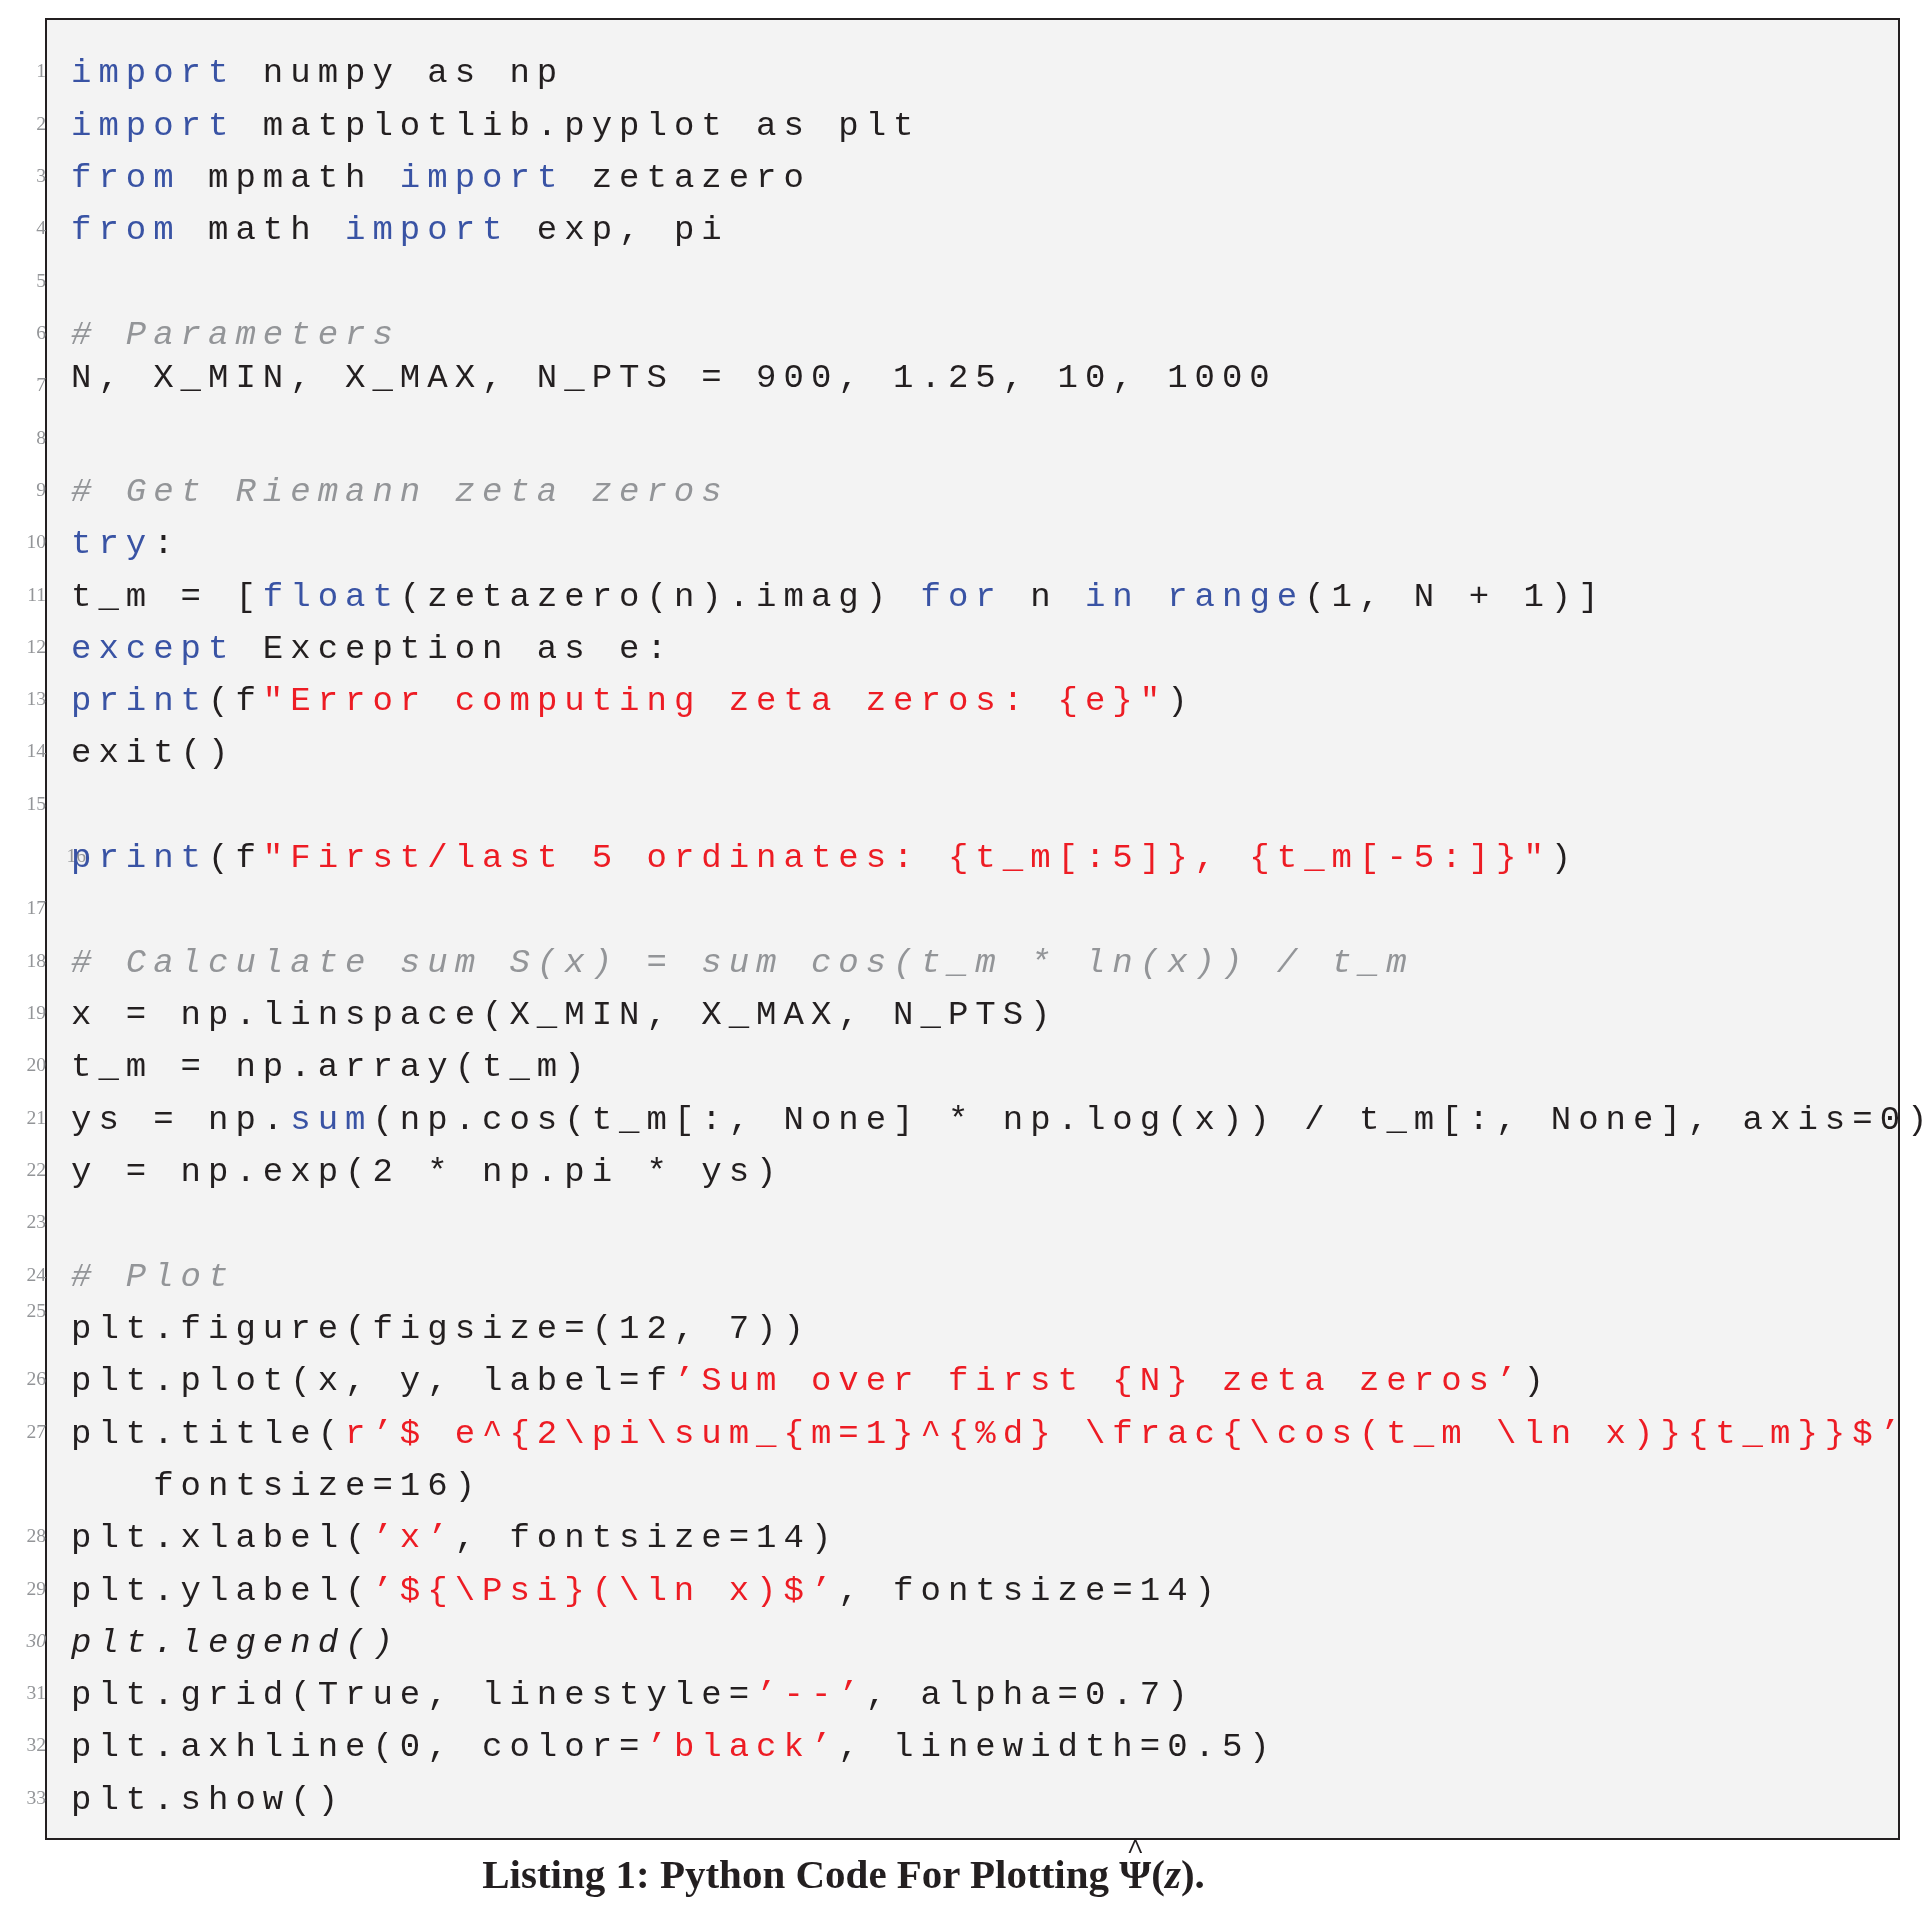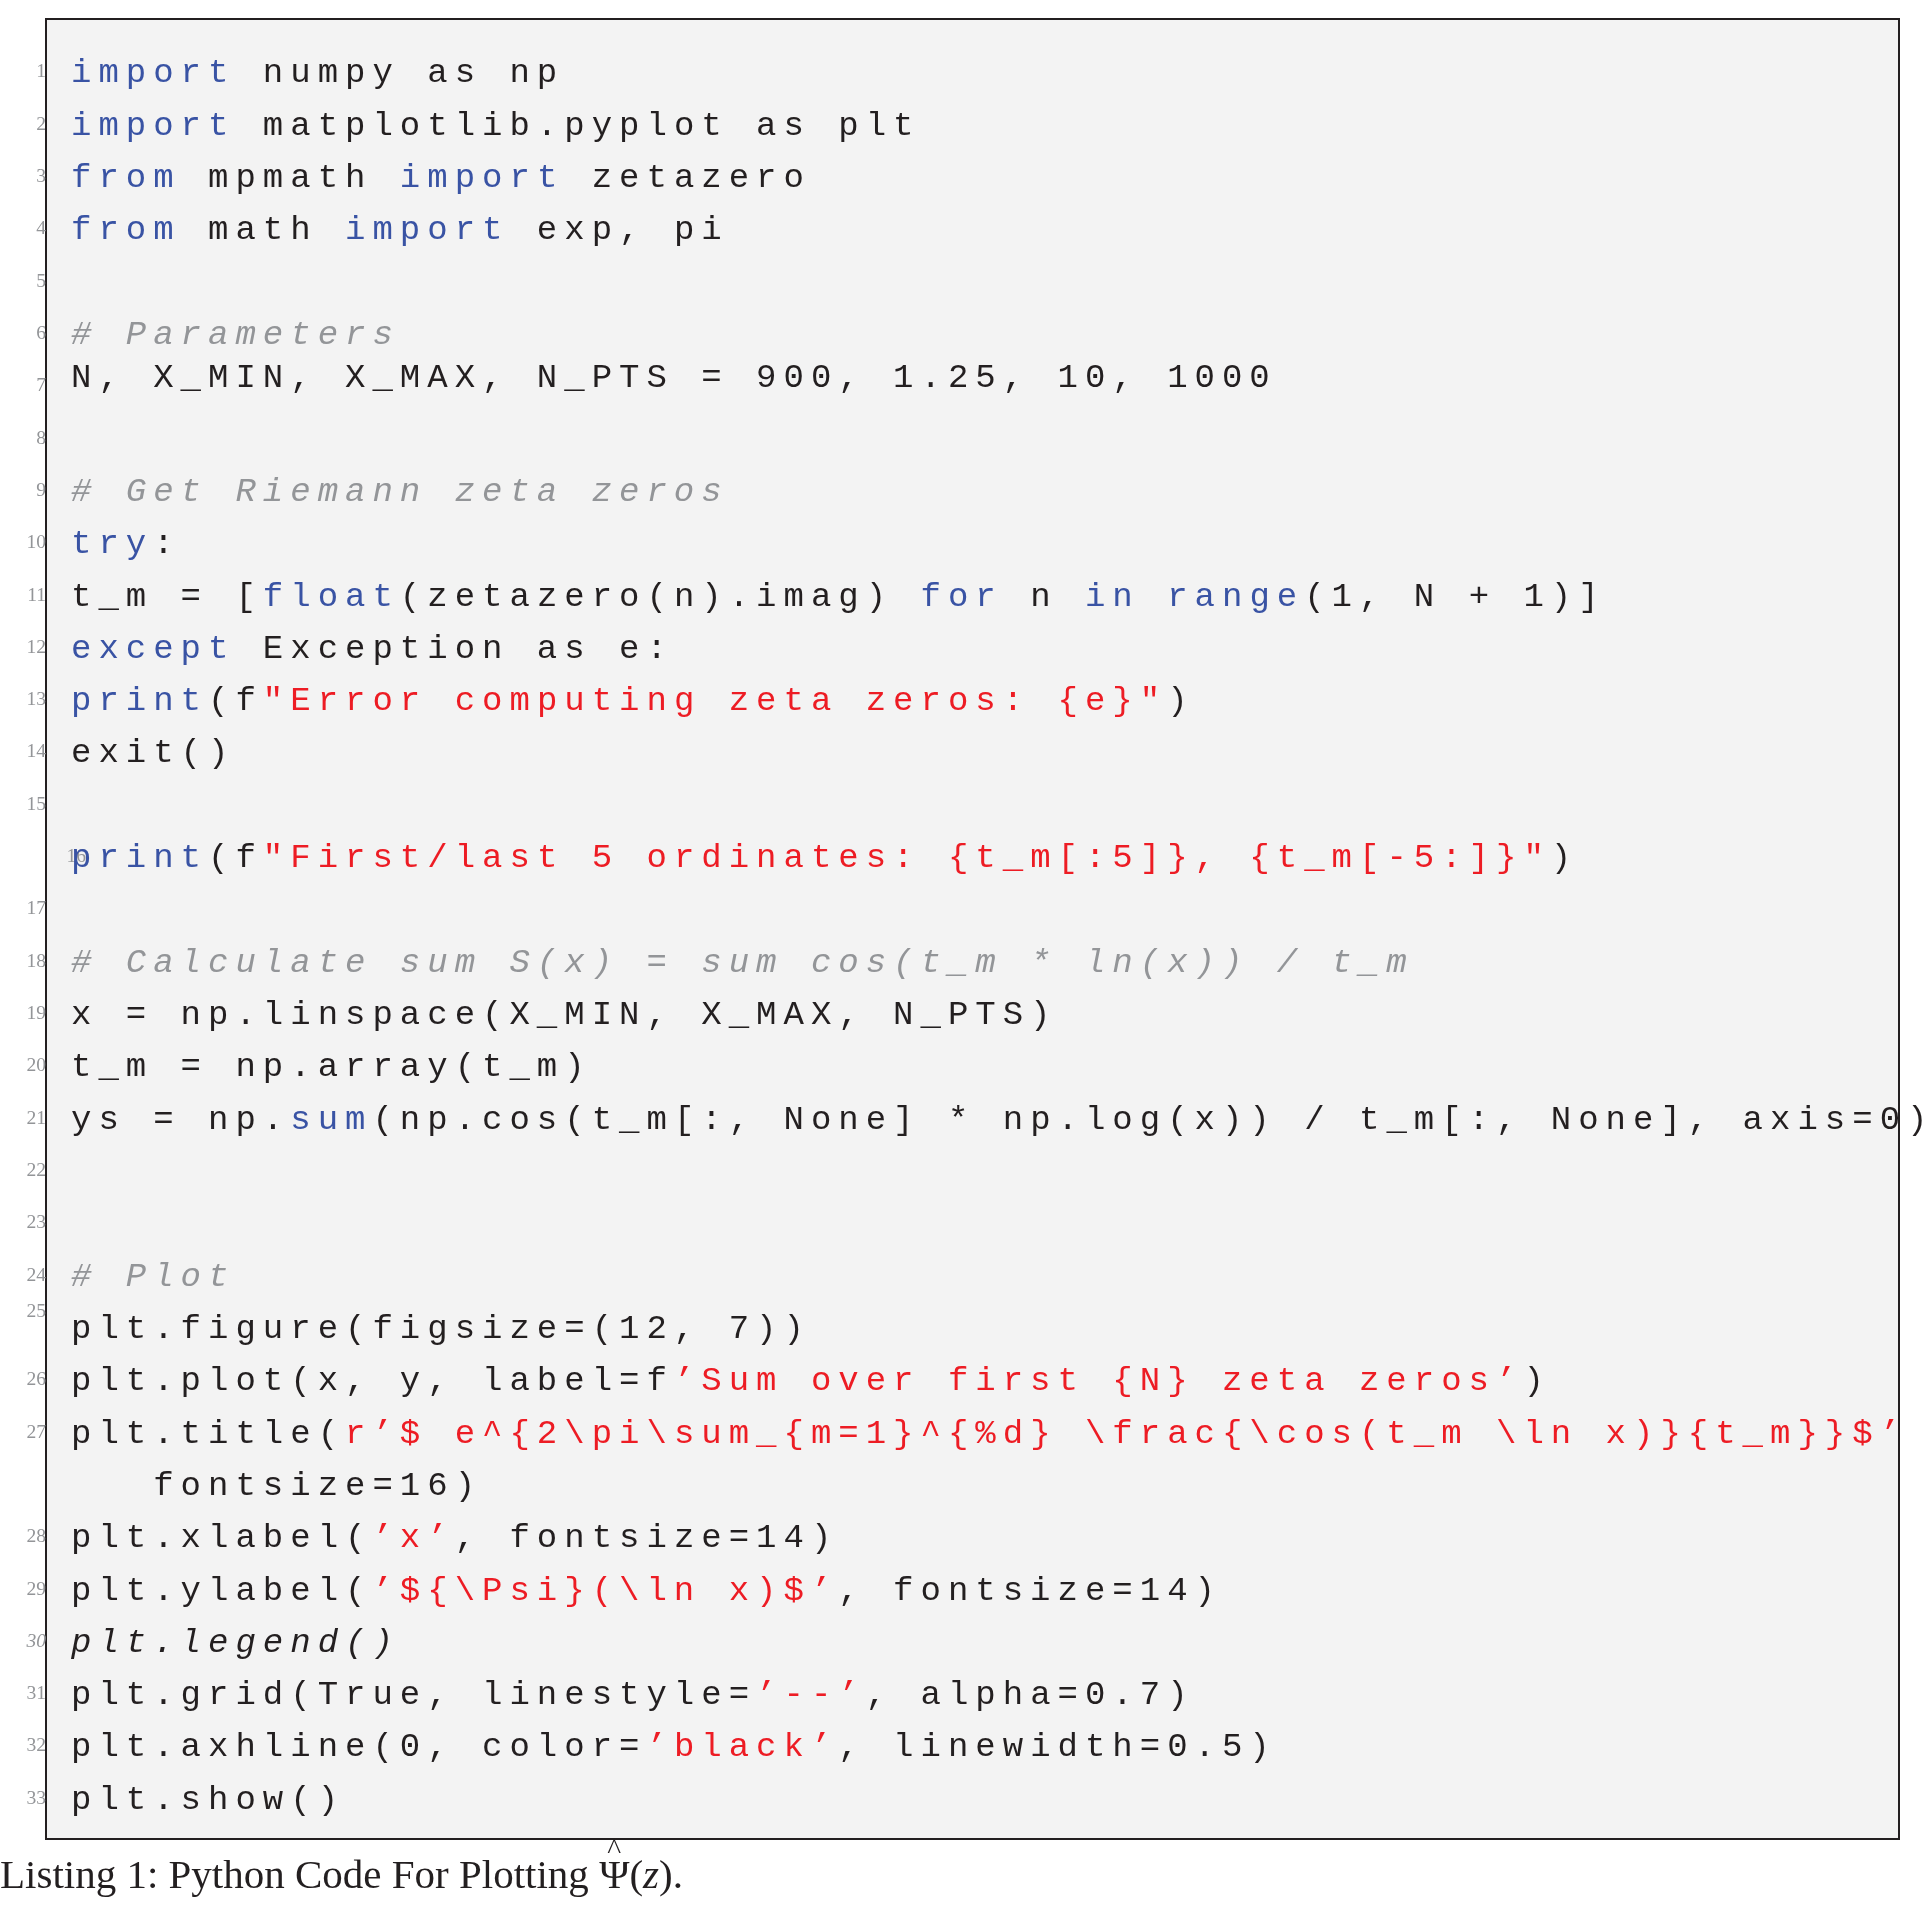--- a/index.html
+++ b/index.html
@@ -41,25 +41,26 @@
     line-height: 1;
   }
   .tok-kw { color: #3953a4; }
   .tok-str { color: #ed1c24; }
   .tok-com { color: #939598; font-style: italic; }
   .tok-plain { color: #231f20; }
   .caption {
     position: absolute;
     left: 0; width: 1687px;
     top: 1854px;
-    text-align: left;
+    text-align: center;
     font-family: "Liberation Serif", serif;
     font-size: 41px;
     color: #231f20;
     line-height: 1;
+    font-weight: bold;
   }
   .caption .math { font-style: italic; }
   .caption .psi { position: relative; display: inline-block; font-style: normal; }
   .caption .hat {
     position: absolute; left: 50%; top: -18.7px; transform: translateX(-50%);
     font-size: 29.5px;
   }
 </style>
 </head>
 <body>
@@ -146,20 +147,21 @@
     <div class="line" style="top: 1030px;">
       <span class="lineno" style="top: 25px;">20</span>
       <span class="src" style="top: 19.6px;"><span class="tok-plain">t_m = np.array(t_m)</span></span>
     </div>
     <div class="line" style="top: 1083px;">
       <span class="lineno" style="top: 25px;">21</span>
       <span class="src" style="top: 19.6px;"><span class="tok-plain">ys = np.</span><span class="tok-kw">sum</span><span class="tok-plain">(np.cos(t_m[:, None] * np.log(x)) / t_m[:, None], axis=0)</span></span>
     </div>
     <div class="line" style="top: 1135px;">
       <span class="lineno" style="top: 25px;">22</span>
+      <span class="src" style="top: 19.6px;"><span class="tok-plain">y = np.exp(2 * np.pi * ys)</span></span>
     </div>
     <div class="line" style="top: 1187px;">
       <span class="lineno" style="top: 25px;">23</span>
       <span class="src" style="top: 19.6px;"></span>
     </div>
     <div class="line" style="top: 1240px;">
       <span class="lineno" style="top: 25px;">24</span>
       <span class="src" style="top: 19.6px;"><span class="tok-com"># Plot</span></span>
     </div>
     <div class="line" style="top: 1292px;">

